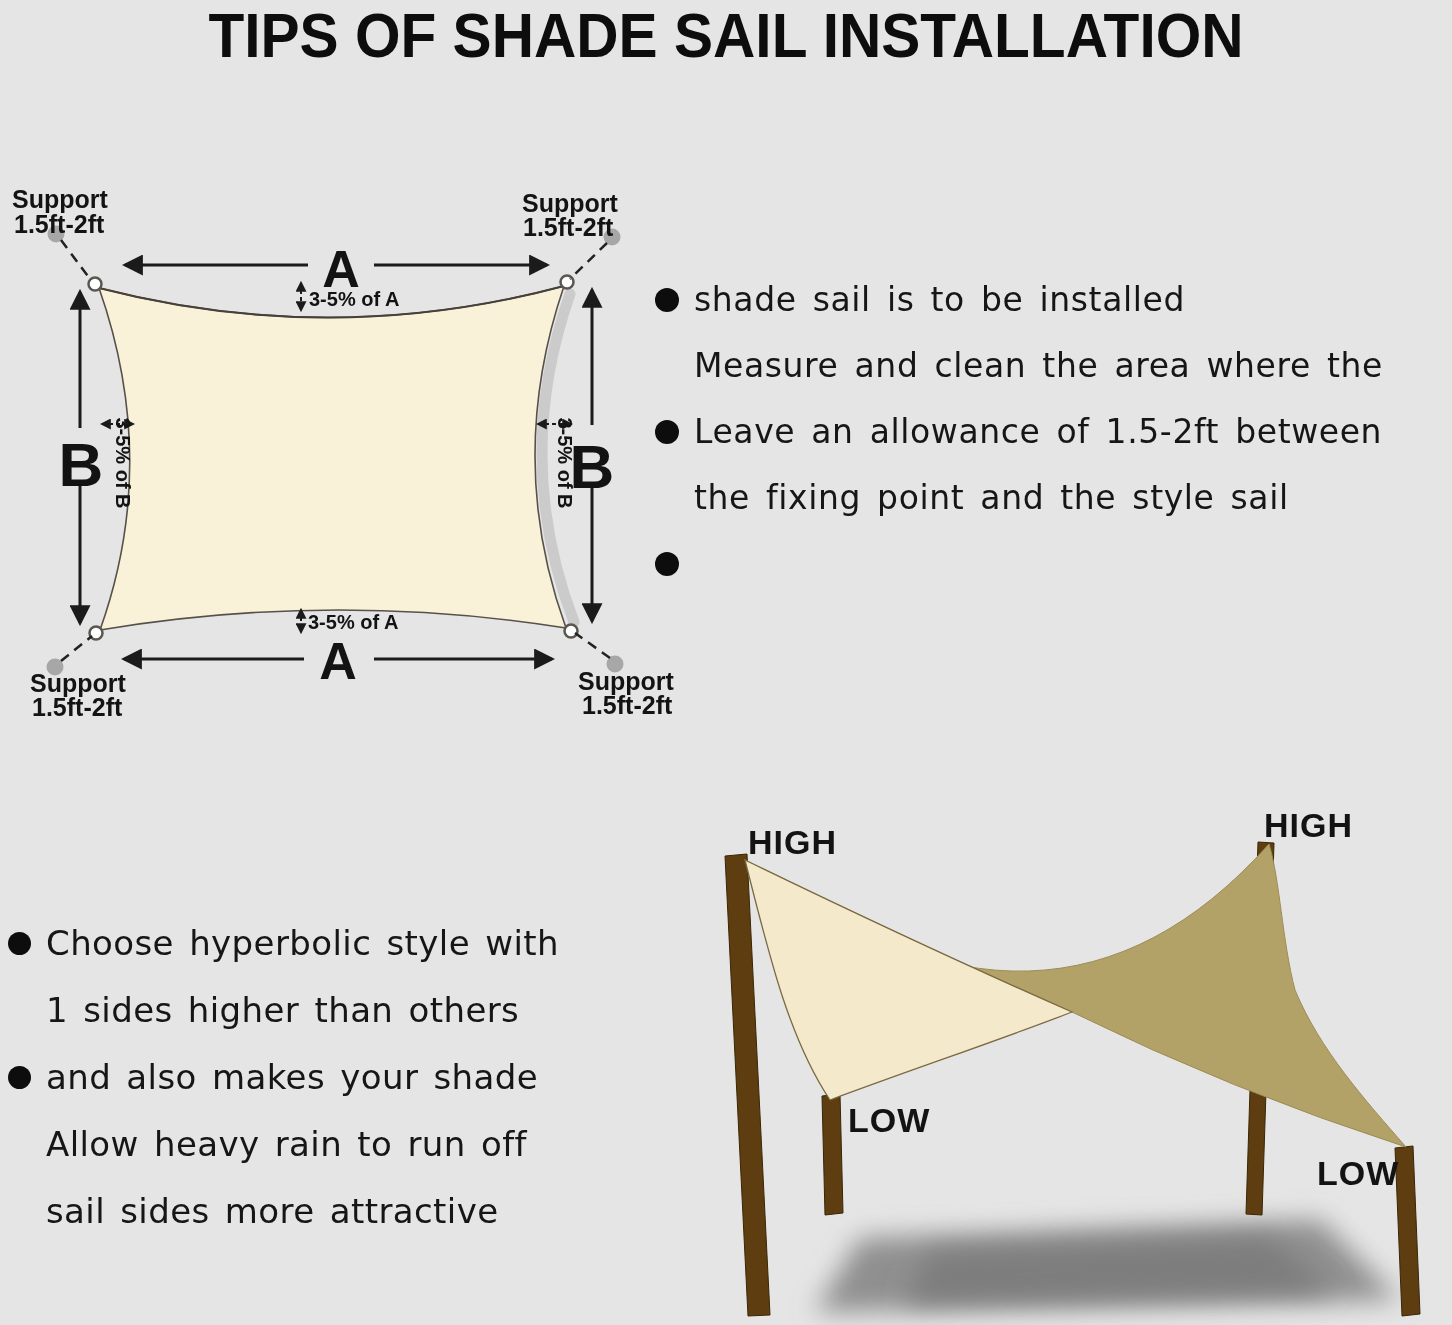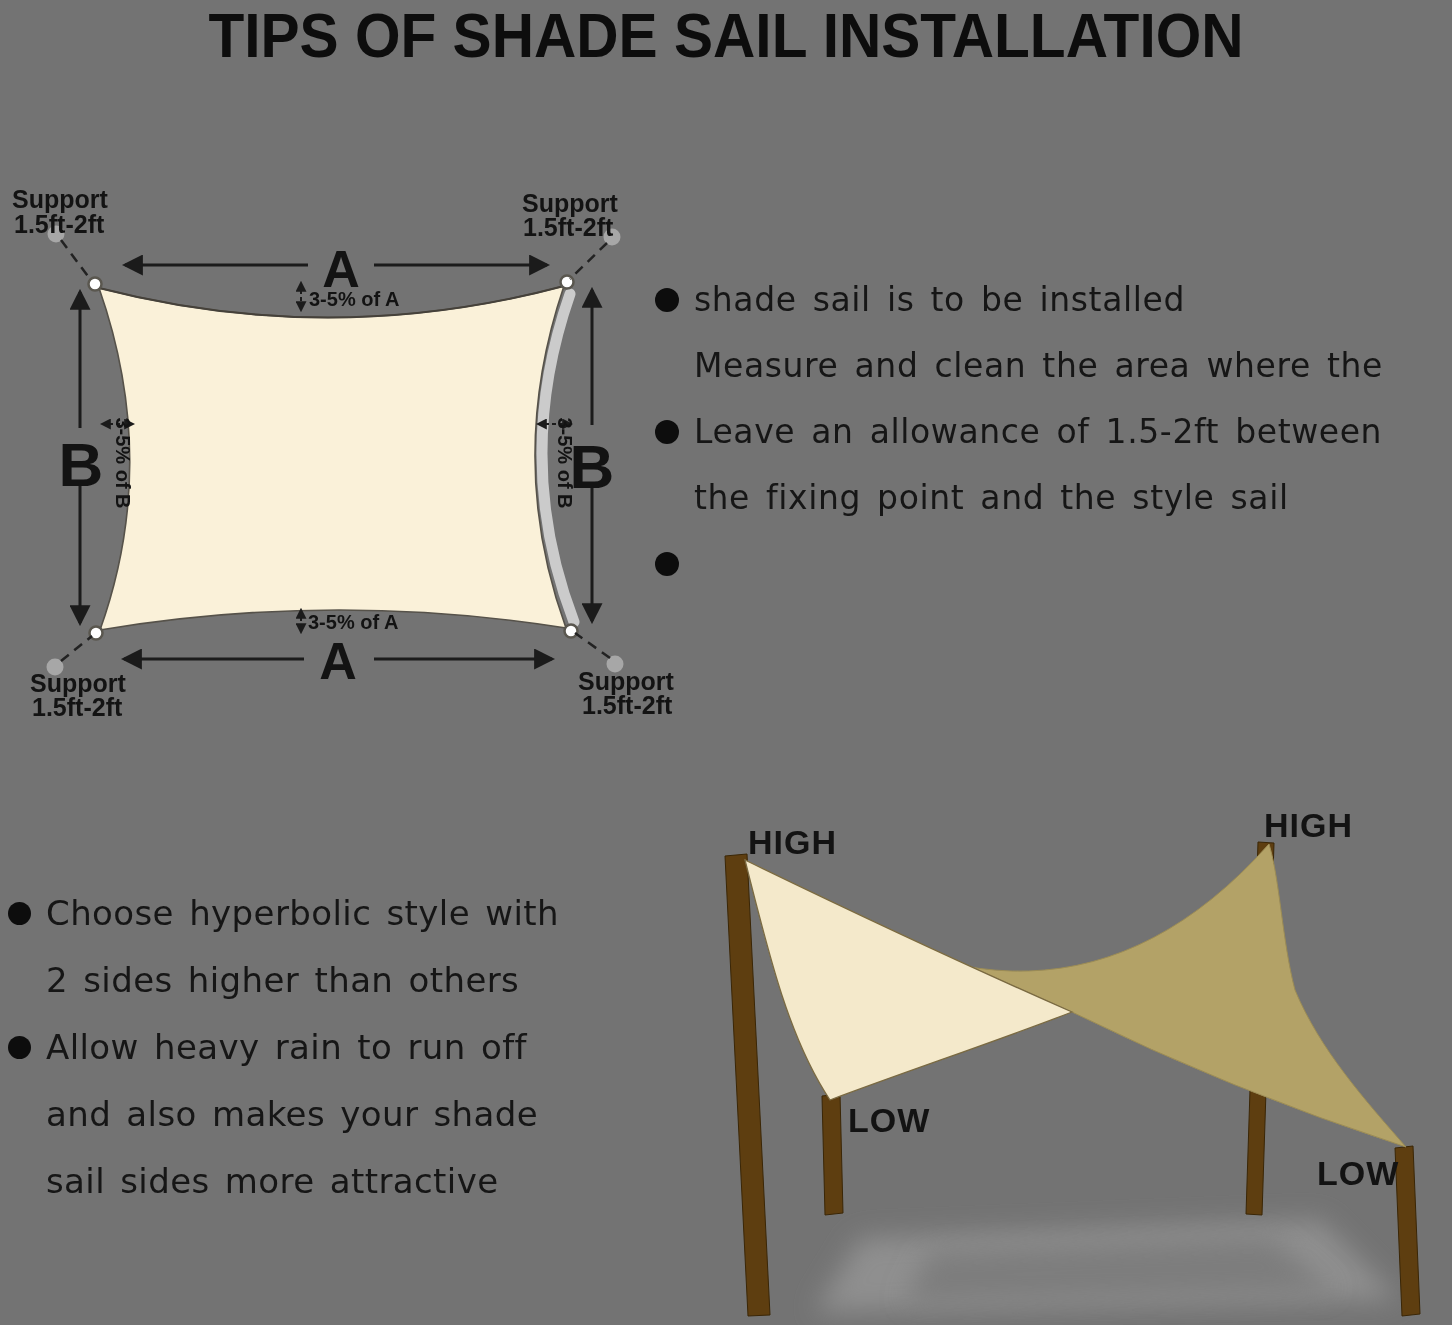--- a/index.html
+++ b/index.html
@@ -1,30 +1,30 @@
 <!DOCTYPE html>
 <html><head>
 <meta charset="utf-8">
 <style>
   html,body{margin:0;padding:0;background:#ffffff;}
-  .page{position:relative;width:1452px;height:1325px;background:#737373;overflow:hidden;
+  .page{position:relative;width:1452px;height:1325px;background:#e5e5e5;overflow:hidden;
         font-family:"DejaVu Sans",sans-serif;color:#161616;}
   .title{position:absolute;left:0;top:2px;width:1452px;height:68px;text-align:center;
          font-family:"Liberation Sans",sans-serif;font-weight:bold;font-size:63px;line-height:66px;
          color:#0d0d0d;transform:scaleX(0.93);transform-origin:50% 50%;white-space:nowrap;letter-spacing:0px;}
   .diagram-svg{position:absolute;left:0;top:170px;}
   .illu-svg{position:absolute;left:620px;top:760px;}
   svg text{font-family:"Liberation Sans",sans-serif;fill:#131313;}
   .dimletter{font-weight:bold;}
   .pct{font-size:20px;font-weight:600;}
   .support{font-size:25px;font-weight:600;}
   .tips{position:absolute;}
   .tips-right{left:655px;top:267px;width:800px;font-size:33px;line-height:66px;
               letter-spacing:0.6px;word-spacing:5px;}
-  .tips-left{left:8px;top:880px;width:630px;font-size:34px;line-height:67px;
+  .tips-left{left:8px;top:910px;width:630px;font-size:34px;line-height:67px;
              letter-spacing:0.4px;word-spacing:4px;}
   .bullet{display:flex;align-items:flex-start;}
   .dot{flex:none;border-radius:50%;background:#0d0d0d;}
   .tips-right .dot{width:24px;height:24px;margin:21px 15px 0 0;}
   .tips-left  .dot{width:23px;height:23px;margin:22px 15px 0 0;}
   .hl{font-weight:600;letter-spacing:1px;}
 </style>
 </head>
 <body>
 
@@ -124,28 +124,28 @@
     <div class="bullet">
       <span class="dot"></span>
     </div>
   </div>
 
   <div class="tips tips-left">
     <div class="bullet">
       <span class="dot"></span>
       <div>
         <div>Choose hyperbolic style with</div>
-        <div>2 sides higher than others</div>
+        <div>1 sides higher than others</div>
       </div>
     </div>
     <div class="bullet">
       <span class="dot"></span>
       <div>
+        <div>and also makes your shade</div>
         <div>Allow heavy rain to run off</div>
-        <div>and also makes your shade</div>
         <div>sail sides more attractive</div>
       </div>
     </div>
   </div>
 
   <svg class="illu-svg" width="832" height="565" viewBox="0 0 832 565">
     <defs>
       <filter id="blurF" x="-30%" y="-60%" width="160%" height="220%">
         <feGaussianBlur stdDeviation="13"></feGaussianBlur>
       </filter>

